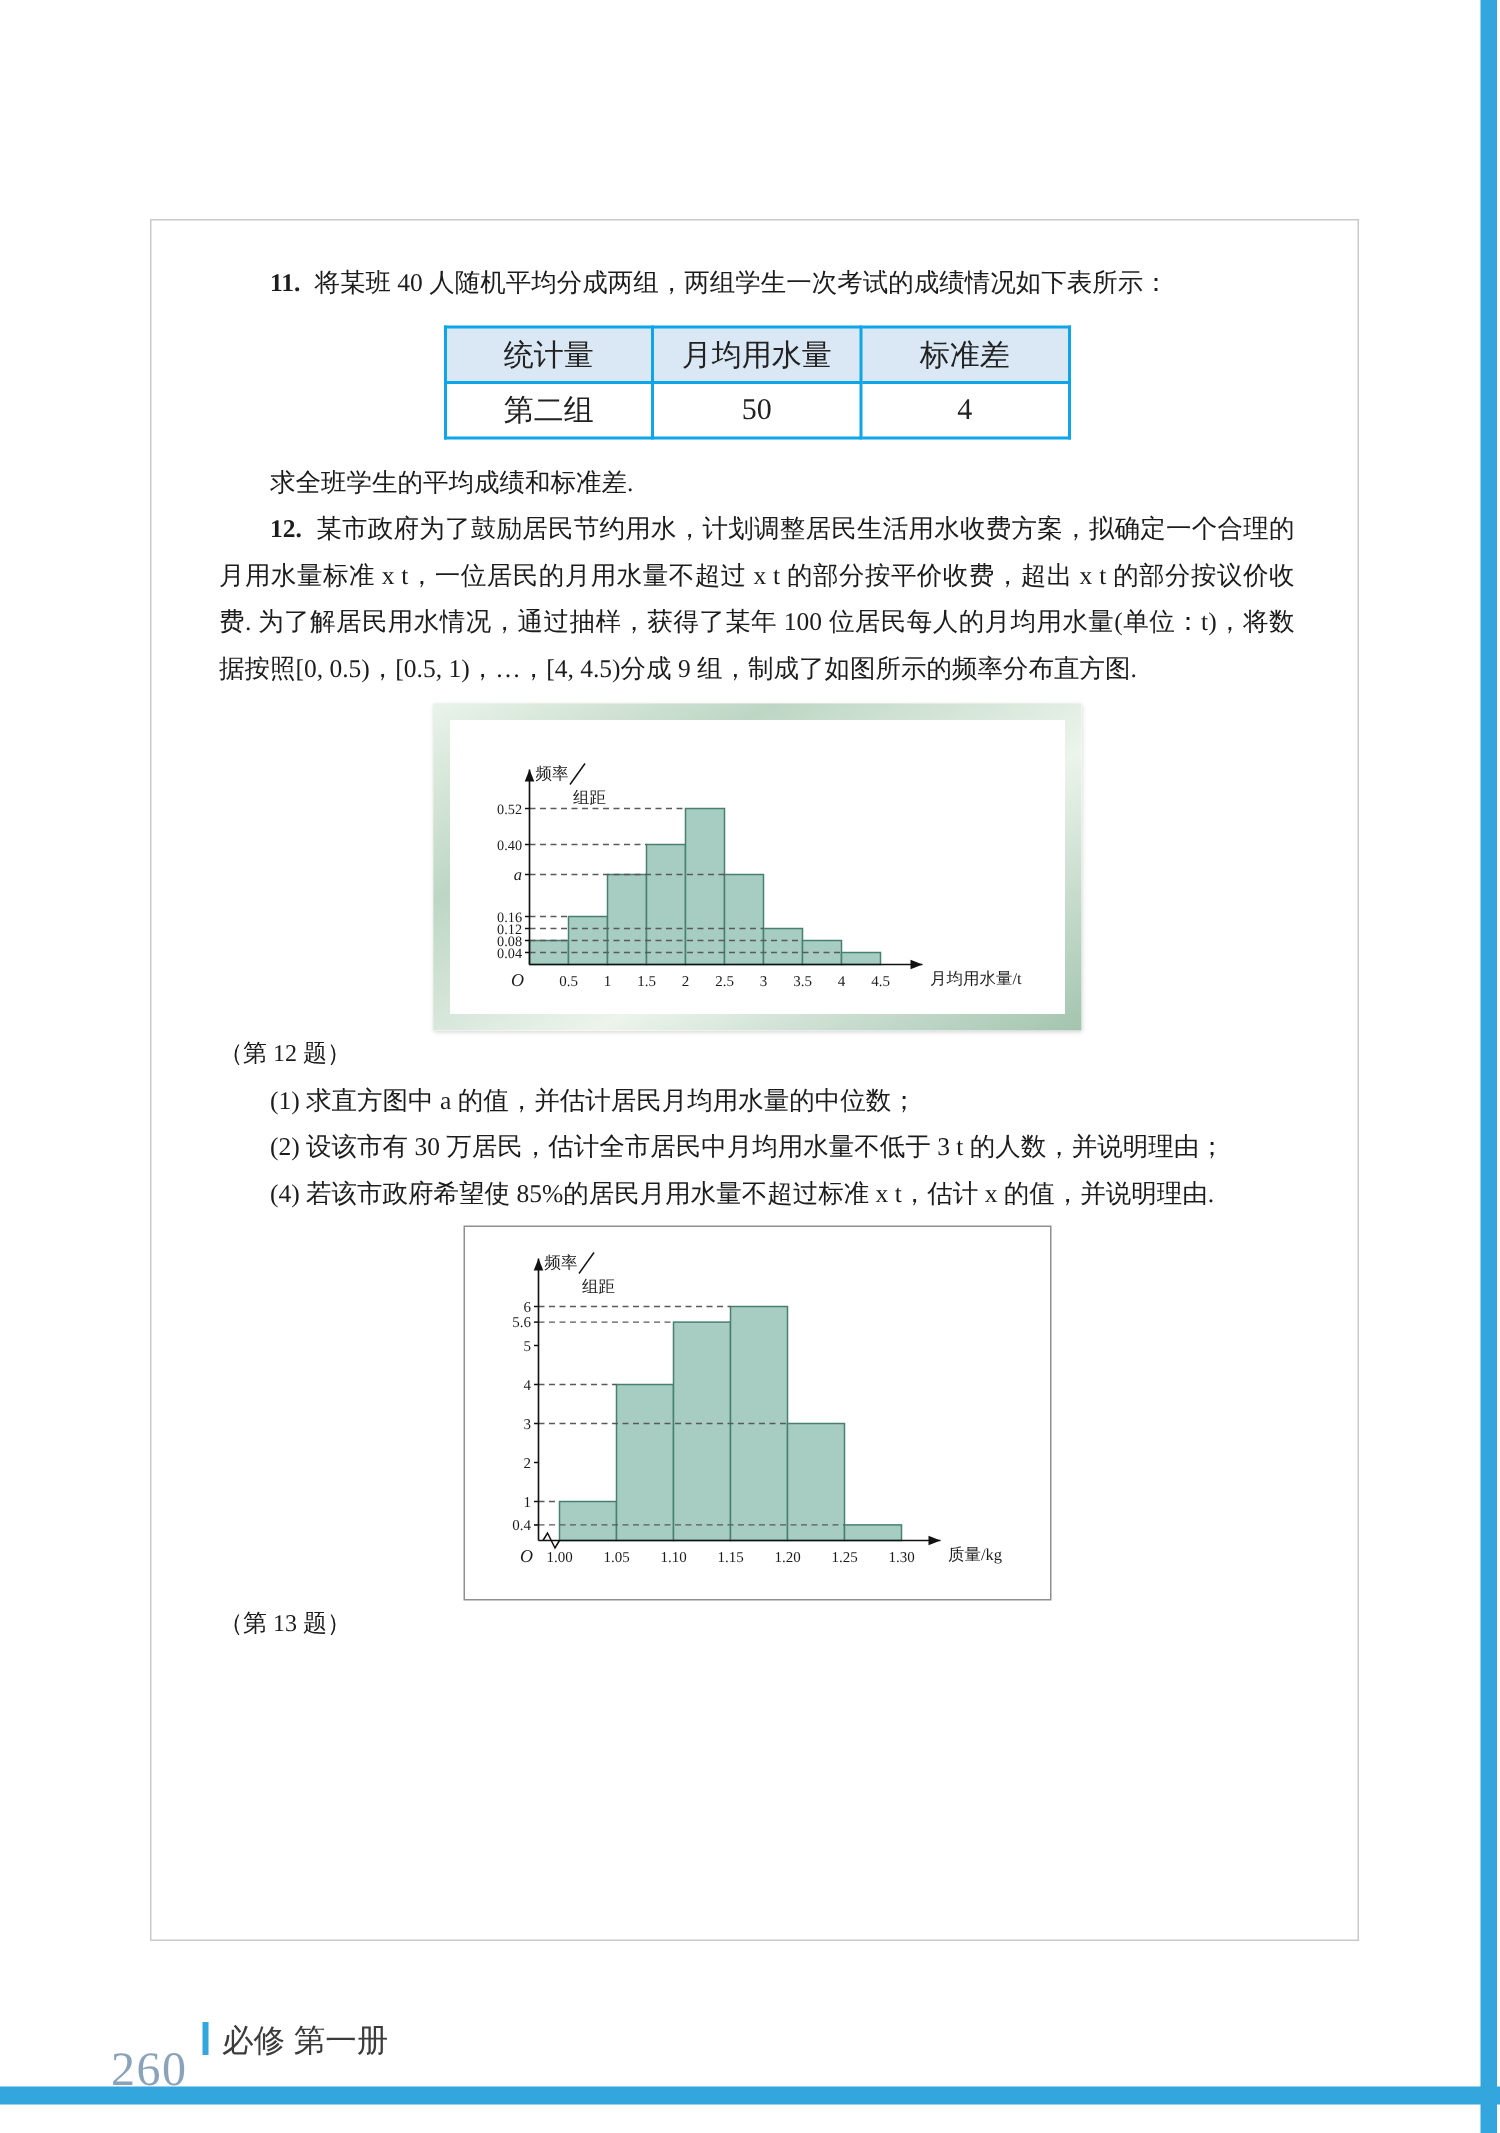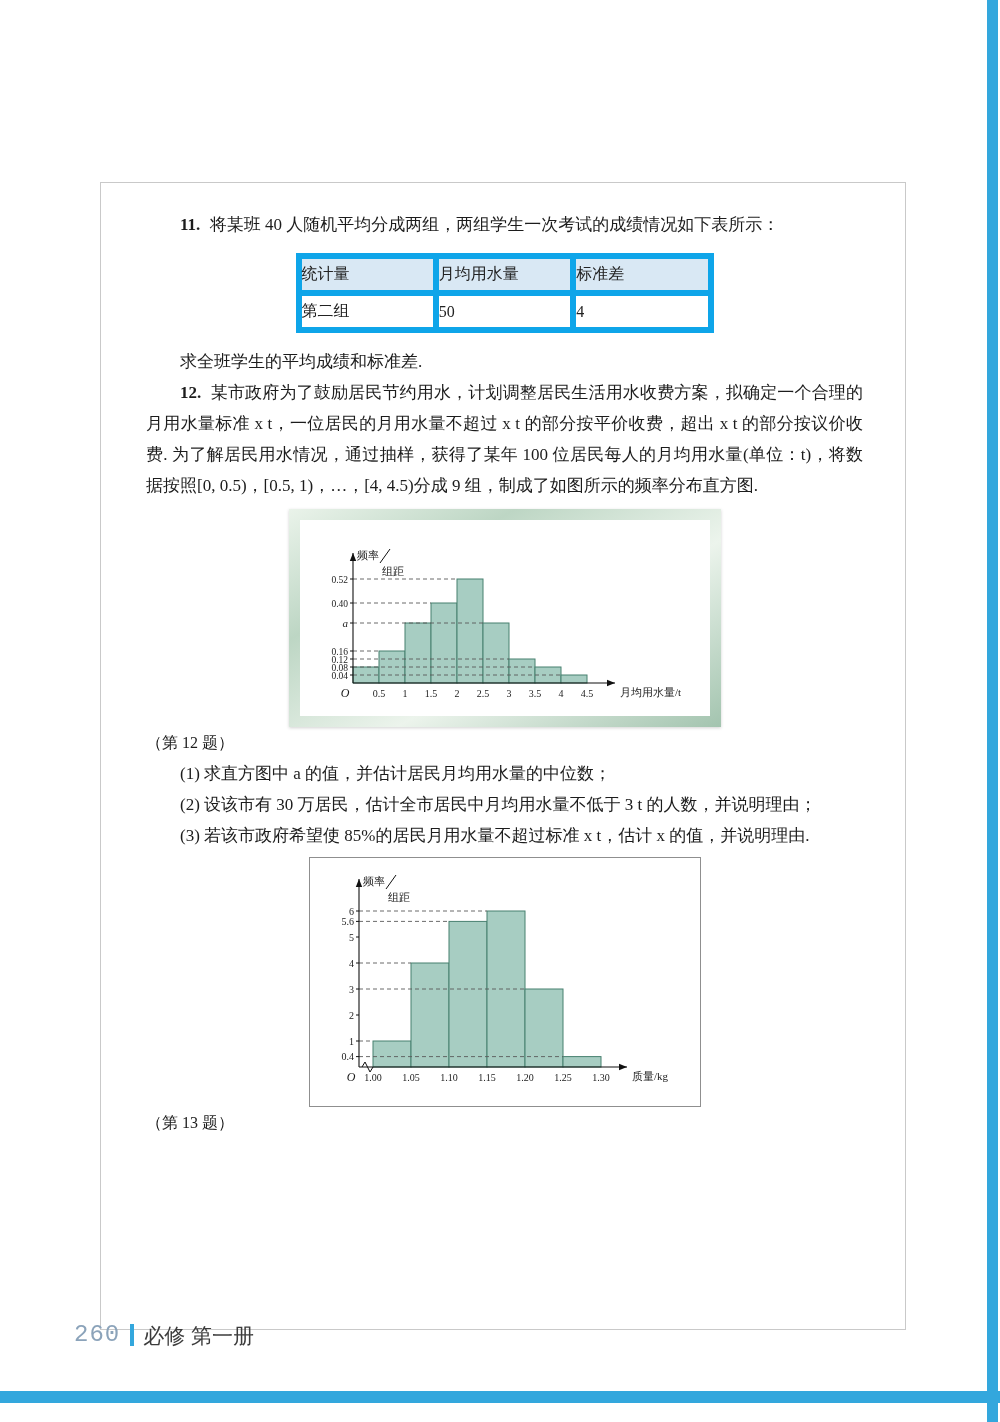--- a/index.html
+++ b/index.html
@@ -1,35 +1,35 @@
 <!DOCTYPE html>
 <html><head>
 <meta charset="utf-8">
 <style>
   *{margin:0;padding:0;box-sizing:border-box;}
   html,body{width:1000px;height:1422px;margin:0;background:#fff;}
   body{position:relative;font-family:"Liberation Serif","DejaVu Serif",serif;color:#1c1c1c;overflow:hidden;}
   .content-frame{position:absolute;left:100px;top:146px;width:806px;height:1148px;
-    border:1px solid #c9c9c9;background:#fff;padding:26px 42px 16px 45px;margin-top:36px;}
+    border:1px solid #c9c9c9;background:#fff;padding:26px 42px 16px 45px;}
   .para{font-size:17px;line-height:31px;text-align:justify;text-indent:2em;}
   .num{font-weight:bold;margin-right:.55em;}
   .stats-table{border-collapse:collapse;margin:13px auto;width:418px;table-layout:fixed;}
-  .stats-table th,.stats-table td{border:6px solid #0ea5e9;height:37px;text-align:left;
-    font-size:16px;font-weight:normal;color:#222;background:#fff;}
+  .stats-table th,.stats-table td{border:2px solid #0ea5e9;height:37px;text-align:center;
+    font-size:20px;font-weight:normal;color:#222;background:#fff;}
   .stats-table thead th{background:#d9e8f4;}
   .chart12-frame{width:432px;margin:8px auto 2px;padding:11px;
     background:linear-gradient(150deg,#eaf3ea 0%,#bdd6c4 28%,#ecf4ec 60%,#a3c4af 100%);
     box-shadow:0 1px 3px rgba(0,0,0,.18);}
   .chart12-inner{background:#fff;padding:5px 2px;}
   .chart13-box{width:392px;margin:6px auto 2px;padding:7px 4px;border:1px solid #8f8f8f;background:#fff;}
   .chart13-box svg,.chart12-inner svg{display:block;margin:0 auto;}
   .caption{font-size:16px;text-align:left;line-height:27px;margin:2px 0;}
   svg text{font-family:"Liberation Serif","DejaVu Serif",serif;}
   .footer{position:absolute;left:74px;top:1318px;display:flex;align-items:center;}
-  .page-num{font-family:Liberation Mono, monospace;font-size:24px;color:#8ba3ba;letter-spacing:1px;}
+  .page-num{font-family:Liberation Serif, serif;font-size:32px;color:#8ba3ba;letter-spacing:1px;margin-top:43px;}
   .footer-divider{width:4px;height:22px;background:#33a7dd;margin:2px 9px 0 10px;}
   .book-title{font-size:21px;color:#3c3c3c;font-family:"Liberation Sans","DejaVu Sans",sans-serif;margin-top:4px;}
   .edge-right{position:absolute;top:0;right:2px;width:11px;height:1422px;background:#33a7dd;}
   .edge-bottom{position:absolute;left:0;top:1391px;width:1000px;height:12px;background:#33a7dd;}
 </style>
 </head>
 <body>
 
 <div class="content-frame">
 
@@ -107,21 +107,21 @@
           <text x="65" y="34" font-size="11" text-anchor="middle" fill="#1b1b1b">频率</text>
           <line x1="77" y1="38" x2="87" y2="24" stroke="#111" stroke-width="1"></line>
           <text x="90" y="50" font-size="11" text-anchor="middle" fill="#1b1b1b">组距</text>
         </svg>
     </div>
   </figure>
   <p class="caption">（第 12 题）</p>
 
   <p class="para">(1) 求直方图中 a 的值，并估计居民月均用水量的中位数；</p>
   <p class="para">(2) 设该市有 30 万居民，估计全市居民中月均用水量不低于 3 t 的人数，并说明理由；</p>
-  <p class="para">(3) 若该市政府希望使 85%的居民月用水量不超过标准 x t，估计 x 的值，并说明理由.</p>
+  <p class="para">(4) 若该市政府希望使 85%的居民月用水量不超过标准 x t，估计 x 的值，并说明理由.</p>
 
 
   <figure class="chart13-box">
     <svg width="380" height="234" viewBox="0 0 380 234">
         <rect x="58" y="176" width="38" height="26" fill="#a7cdc2" stroke="#47806f" stroke-width="1"></rect>
         <rect x="96" y="98" width="38" height="104" fill="#a7cdc2" stroke="#47806f" stroke-width="1"></rect>
         <rect x="134" y="56.400000000000006" width="38" height="145.6" fill="#a7cdc2" stroke="#47806f" stroke-width="1"></rect>
         <rect x="172" y="46" width="38" height="156" fill="#a7cdc2" stroke="#47806f" stroke-width="1"></rect>
         <rect x="210" y="124" width="38" height="78" fill="#a7cdc2" stroke="#47806f" stroke-width="1"></rect>
         <rect x="248" y="191.6" width="38" height="10.400000000000006" fill="#a7cdc2" stroke="#47806f" stroke-width="1"></rect>

